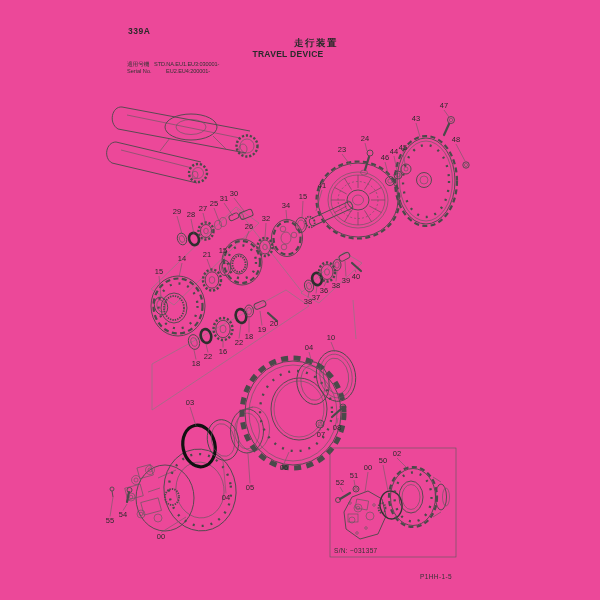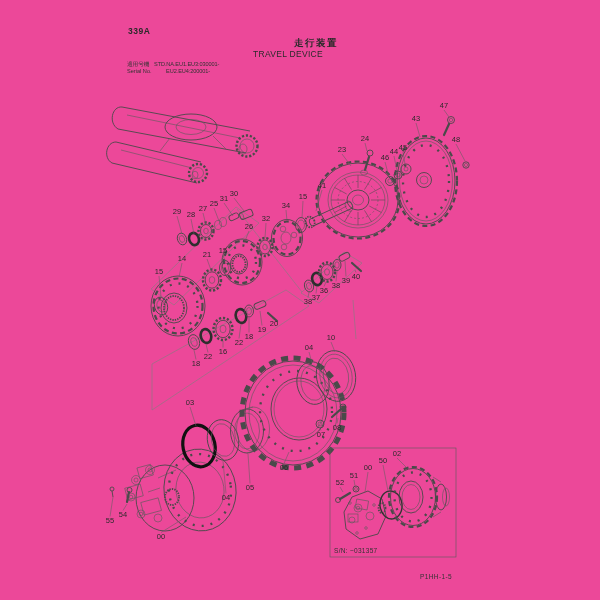--- a/index.html
+++ b/index.html
@@ -2,21 +2,21 @@
 <html><head>
 <meta charset="utf-8">
 <style>
   html,body{margin:0;padding:0;background:#e8e8e8;}
   .page{position:relative;width:600px;height:600px;background:#ec4899;overflow:hidden;
         font-family:"Liberation Sans",sans-serif;color:#2a2a2a;}
   .doc-number{position:absolute;left:128px;top:26px;font-size:8.5px;font-weight:bold;letter-spacing:.5px;}
   .title-jp{position:absolute;left:238px;top:37px;width:100px;text-align:right;
             font-size:9.5px;font-weight:bold;letter-spacing:1.5px;}
   .title-en{position:absolute;left:238px;top:49px;width:100px;text-align:center;
-            font-size:8.5px;font-weight:normal;letter-spacing:.3px;}
+            font-size:8.5px;font-weight:bold;letter-spacing:.3px;}
   .serial-block{position:absolute;left:127px;top:61px;font-size:5.6px;line-height:7px;color:#333;}
   .srow{white-space:nowrap;}
   .slabel{display:inline-block;width:27px;}
   .sval{display:inline-block;width:56px;text-align:right;letter-spacing:-.1px;}
   .sn-note{position:absolute;left:334px;top:547px;font-size:6.5px;color:#333;letter-spacing:.3px;}
   .footer-code{position:absolute;left:404px;top:573px;width:64px;text-align:center;
                font-size:6.5px;color:#333;letter-spacing:.4px;}
   svg.draw{position:absolute;left:0;top:0;}
   .ln{fill:none;stroke:#4a4a4a;stroke-width:.9;}
   .ln2{fill:none;stroke:#5a5a5a;stroke-width:.6;}

